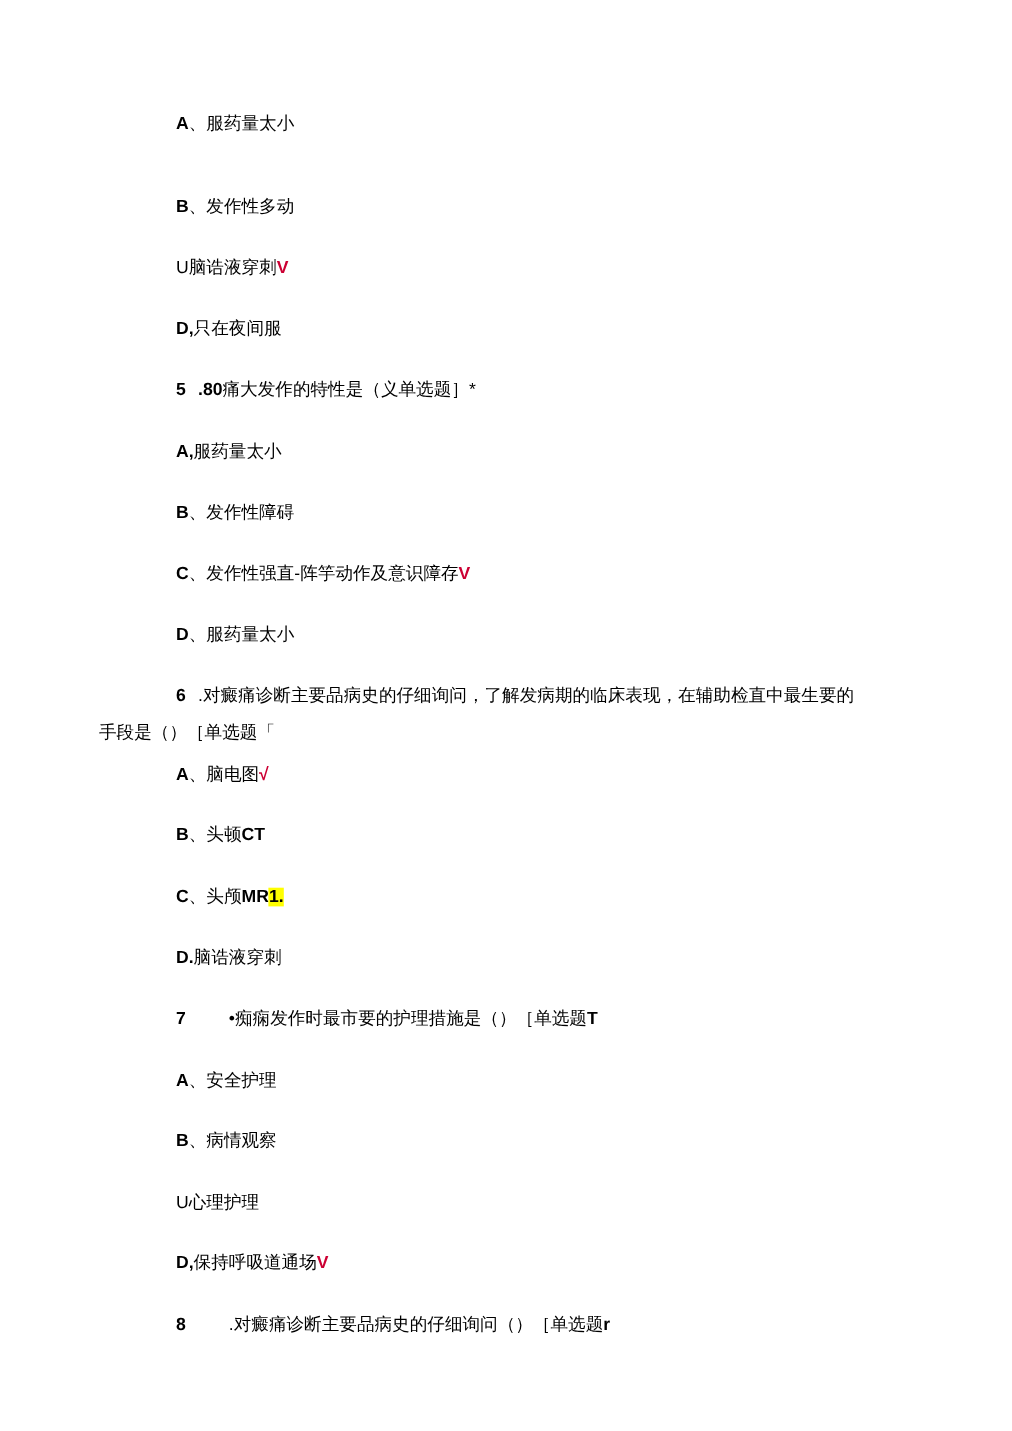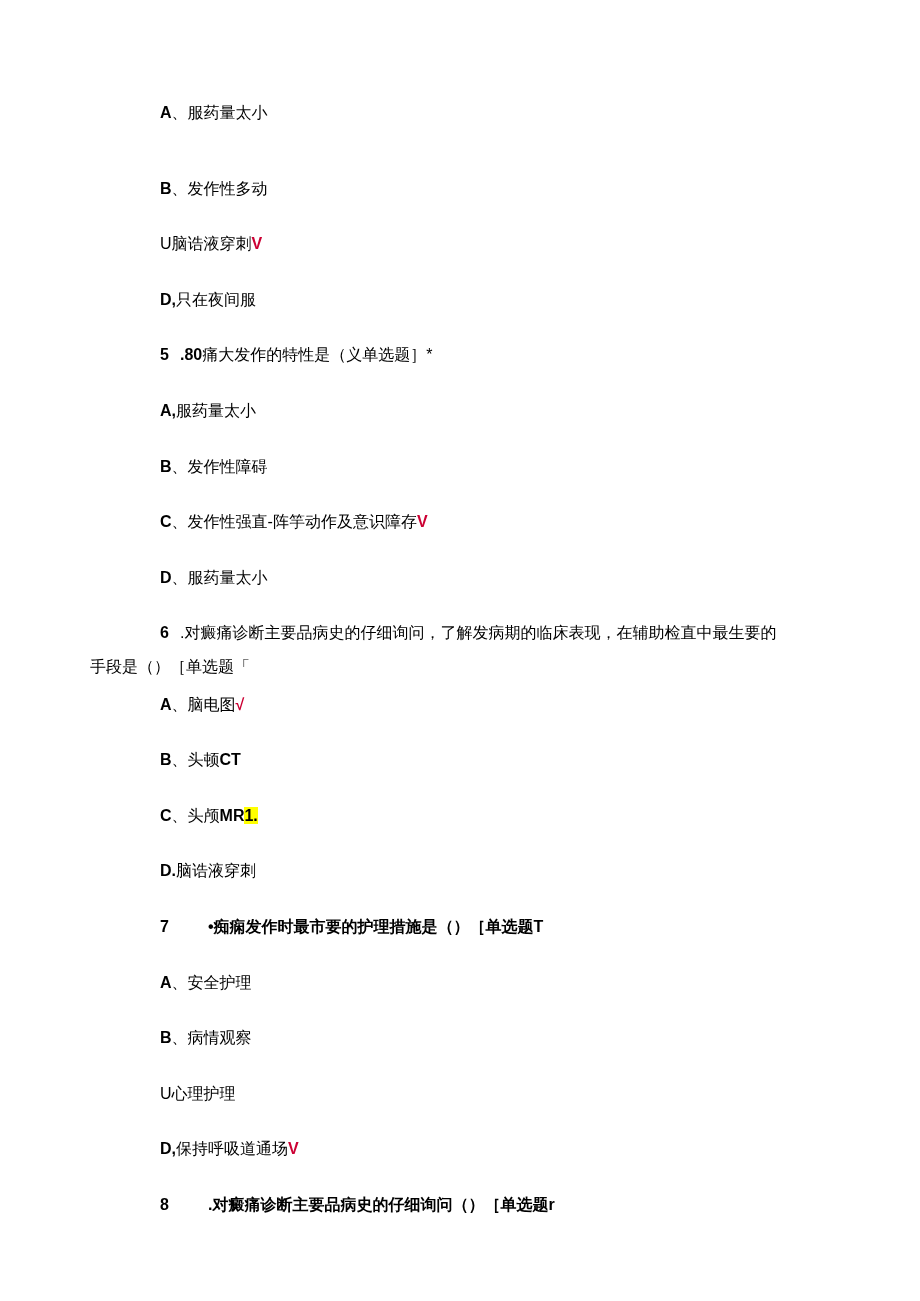--- a/index.html
+++ b/index.html
@@ -37,21 +37,20 @@
     .highlight {
       background-color: #ffff00;
     }
     .qnum {
       display: inline-block;
       min-width: 20px;
       font-weight: bold;
     }
     .gap-after-num {
       margin-left: 28px;
-      font-weight: bold;
     }
   </style>
 </head>
 <body>
 
 <div class="line first">
   <span class="bold">A</span><span>、</span><span>服药量太小</span>
 </div>
 
 <div class="line">

